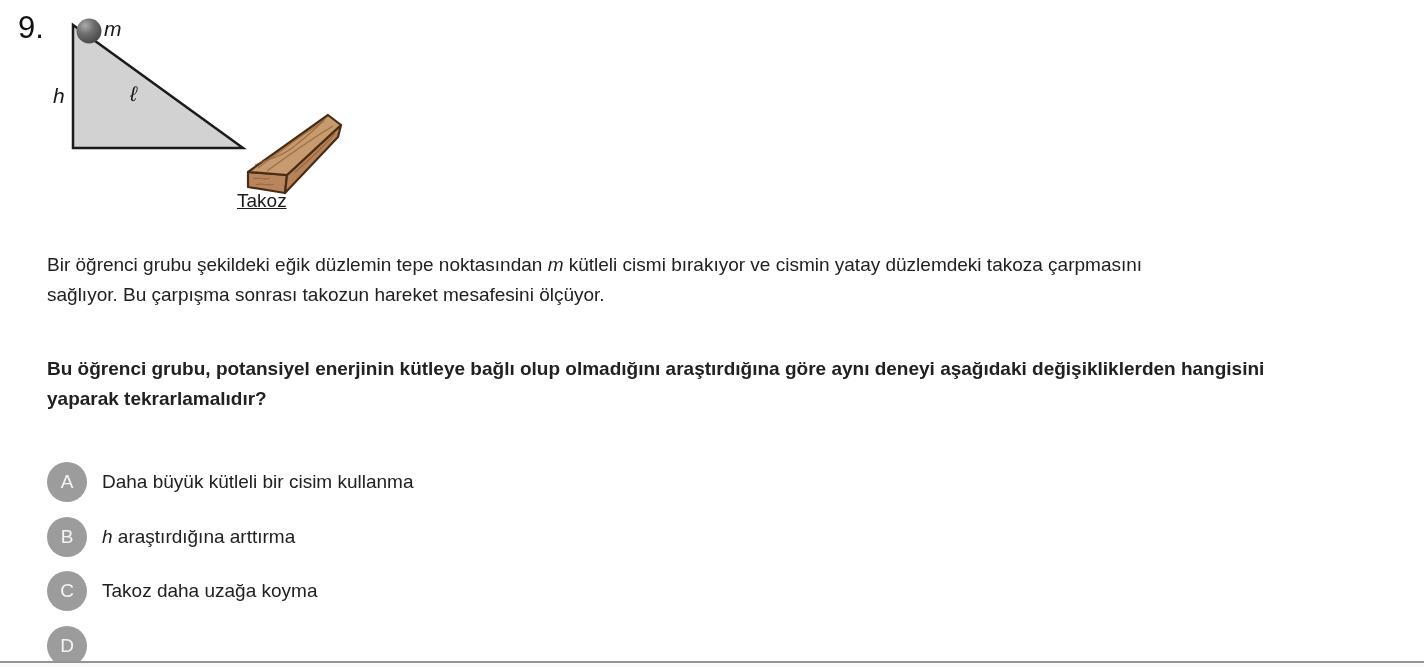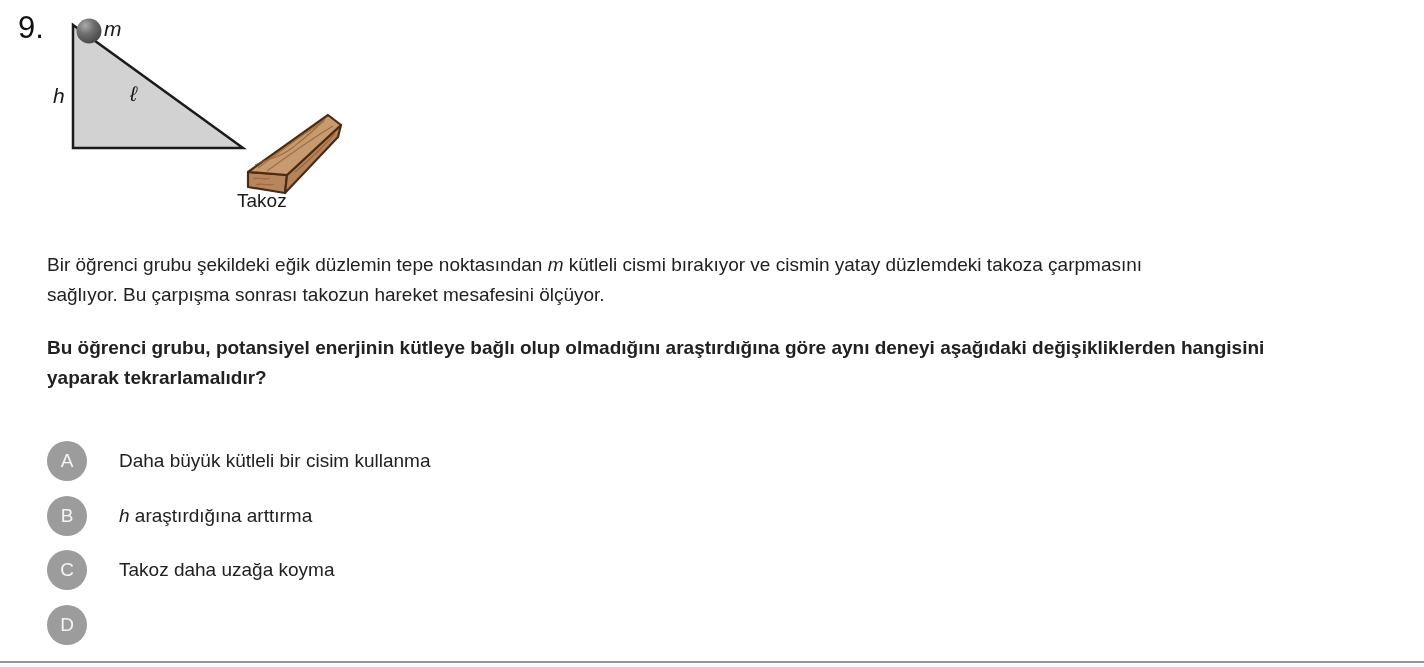--- a/index.html
+++ b/index.html
@@ -36,36 +36,37 @@
   .lbl-m { left: 104px; top: 17px; }
   .lbl-h { left: 53px; top: 84px; }
   .lbl-l { left: 130px; top: 82px; }
   .lbl-takoz {
     position: absolute;
     left: 237px;
     top: 190px;
     font-size: 19px;
     font-style: normal;
     color: #1a1a1a;
+    text-decoration: underline;
   }
   .content {
     position: absolute;
     left: 47px;
     top: 250px;
     width: 1362px;
   }
   .para {
     margin: 0;
     font-size: 19px;
     line-height: 30px;
     white-space: nowrap;
   }
   .para i { font-style: italic; }
   .question {
-    margin-top: 23px;
+    margin-top: 44px;
     font-weight: bold;
   }
   .options { margin-top: 48px; }
   .option {
     display: flex;
     align-items: center;
     height: 40px;
     margin-bottom: 14.5px;
   }
   .badge {
@@ -75,21 +76,21 @@
     border-radius: 50%;
     background: #9c9c9c;
     color: #f4f4f4;
     font-size: 19px;
     display: flex;
     align-items: center;
     justify-content: center;
     user-select: none;
   }
   .opt-text {
-    margin-left: 32px;
+    margin-left: 15px;
     font-size: 19px;
     white-space: nowrap;
   }
   .opt-text i { font-style: italic; }
   .bottom-rule {
     position: absolute;
     left: 0;
     bottom: 0;
     width: 100%;
     height: 6px;

